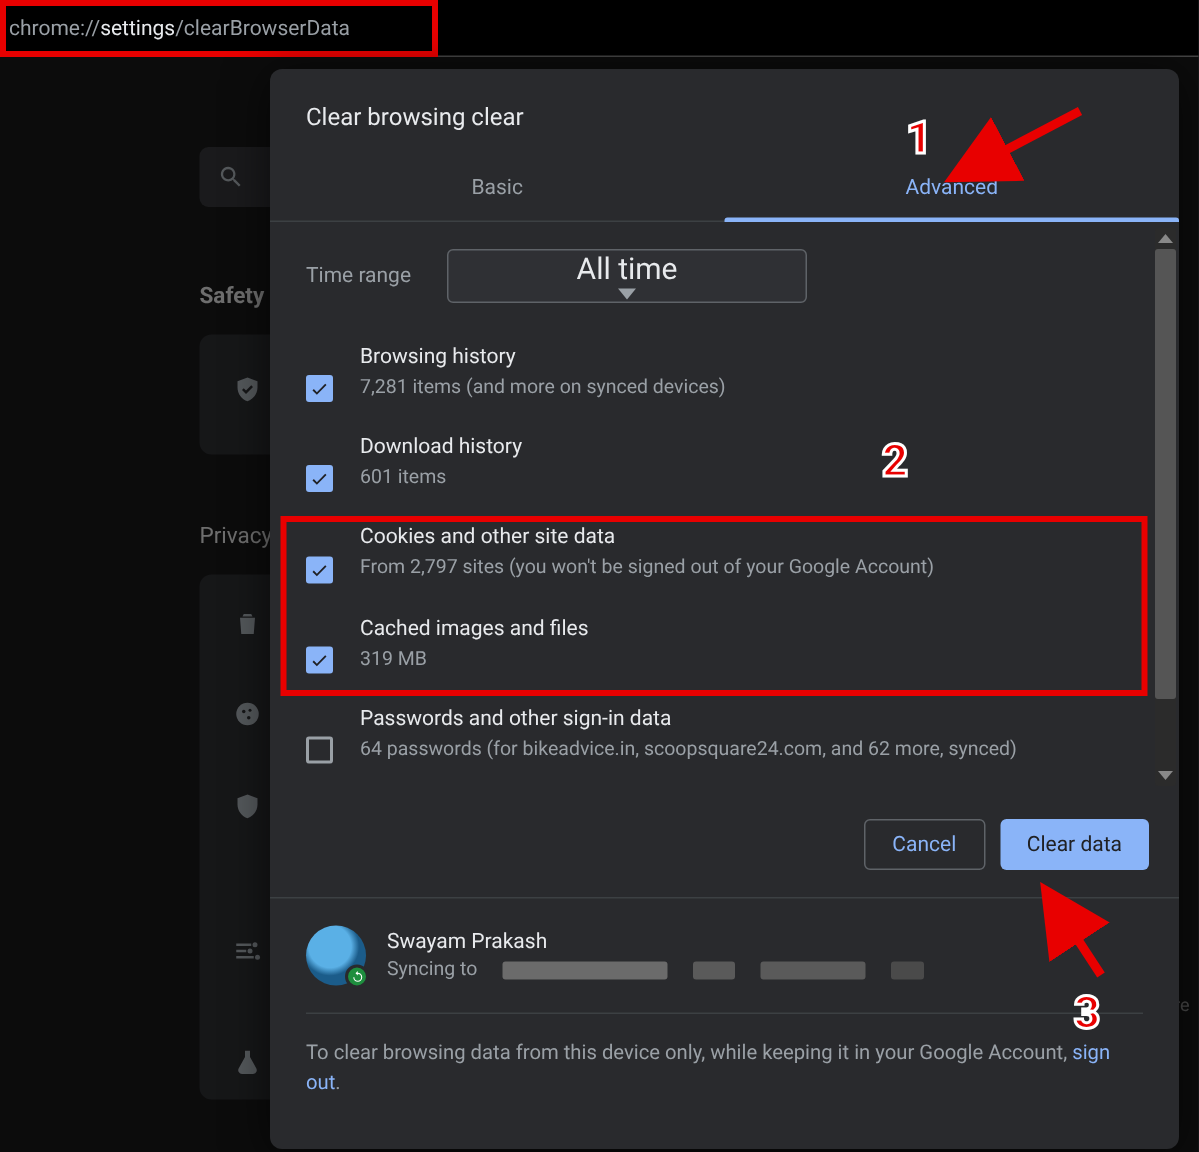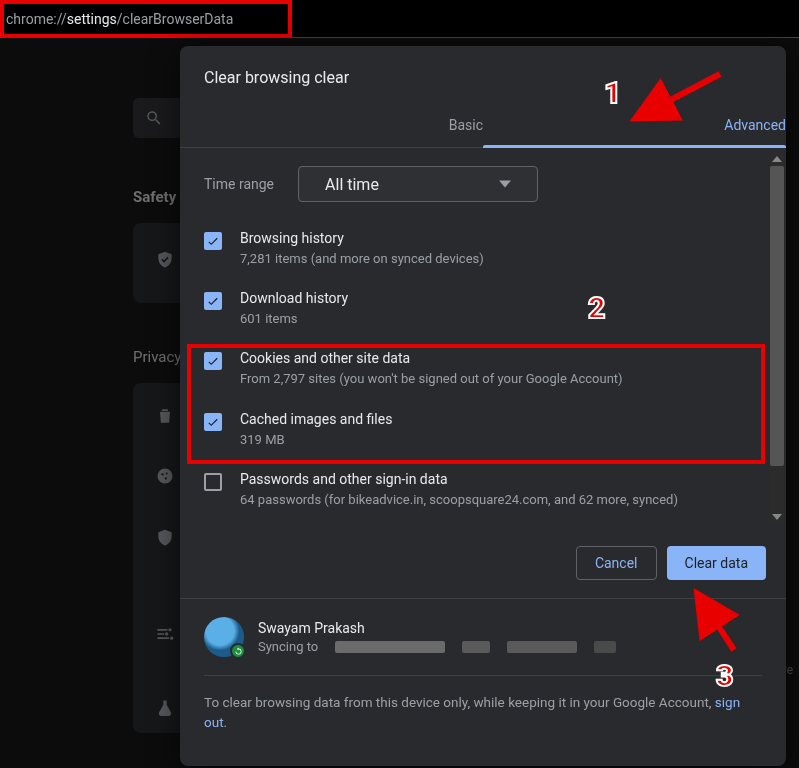--- a/index.html
+++ b/index.html
@@ -31,45 +31,45 @@
   
   .dialog {
     position: absolute; top: 46px; left: 180px; width: 606px; height: 720px;
     background: #292a2d; border-radius: 8px; box-shadow: 0 4px 30px rgba(0,0,0,0.6);
     display:flex; flex-direction:column;
   }
   .dialog-title { font-size: 16px; color:#e8eaed; padding: 22px 24px 18px 24px; }
 
   
   .tabs { display:flex; border-bottom:1px solid #3c4043; position:relative; }
-  .tab { flex:1; text-align:right; font-size:14px; padding: 12px 0 14px 0; color:#9aa0a6; cursor:pointer; }
+  .tab { flex:1; text-align:center; font-size:14px; padding: 12px 0 14px 0; color:#9aa0a6; cursor:pointer; }
   .tab.active { color:#8ab4f8; }
   .tab-indicator { position:absolute; bottom:-1px; left:50%; width:50%; height:3px; background:#8ab4f8; border-radius:2px 2px 0 0;}
 
   
   .scroll-wrap { position:relative; flex:0 0 auto; height: 380px; }
   .scroll-body { padding: 18px 24px 0 24px; height:100%; overflow:hidden; }
   .scrollbar-track { position:absolute; top:4px; right:2px; width:14px; bottom:4px; background:#2b2b2b; border-radius:2px;}
   .scrollbar-thumb { position:absolute; top:4px; right:2px; width:14px; height:300px; background:#555; border-radius:2px;}
   .scrollbar-arrow { position:absolute; right:2px; width:14px; height:14px; display:flex;align-items:center;justify-content:center;}
   .scrollbar-arrow svg{width:10px;height:10px;fill:#888;}
   .sb-up{top:4px;} .sb-down{bottom:4px;}
 
   
   .row-timerange { display:flex; align-items:center; gap: 24px; margin-bottom: 20px; }
   .row-timerange .lbl { color:#9aa0a6; font-size:14px; }
   .select {
     background:#2f3034; border:1px solid #5f6368; border-radius:4px;
     height:36px; width: 240px; display:flex; align-items:center; justify-content:space-between;
-    padding: 0 26px; color:#e8eaed; font-size:16px; cursor:pointer;
+    padding: 0 8px; color:#e8eaed; font-size:20px; cursor:pointer;flex-direction:column;
   }
   .select svg{width:12px;height:12px;fill:#9aa0a6;}
 
   
-  .check-row { display:flex; gap:18px; padding: 8px 0 14px 0; align-items:flex-start; }
+  .check-row { display:flex; gap:18px; padding: 8px 0 14px 0; align-items:flex-end; }
   .checkbox {
     width:18px; height:18px; border-radius:2px; flex:0 0 18px; margin-top:2px;
     display:flex; align-items:center; justify-content:center; cursor:pointer;
   }
   .checkbox.checked { background:#8ab4f8; }
   .checkbox.unchecked { border:2px solid #9aa0a6; }
   .checkbox svg { width:14px;height:14px; fill:#202124; }
   .check-row .labels .top { color:#e8eaed; font-size:14px; }
   .check-row .labels .sub { color:#9aa0a6; font-size:13px; margin-top:4px; line-height:1.4; max-width:480px;}
   .cut .sub { white-space: normal; }

